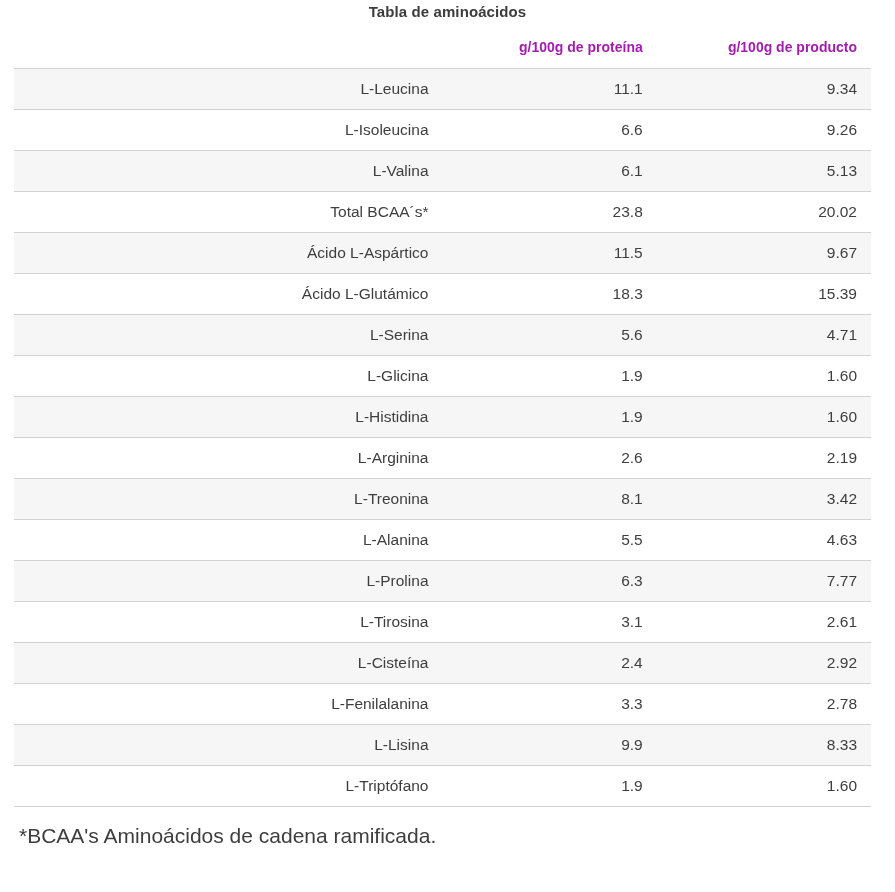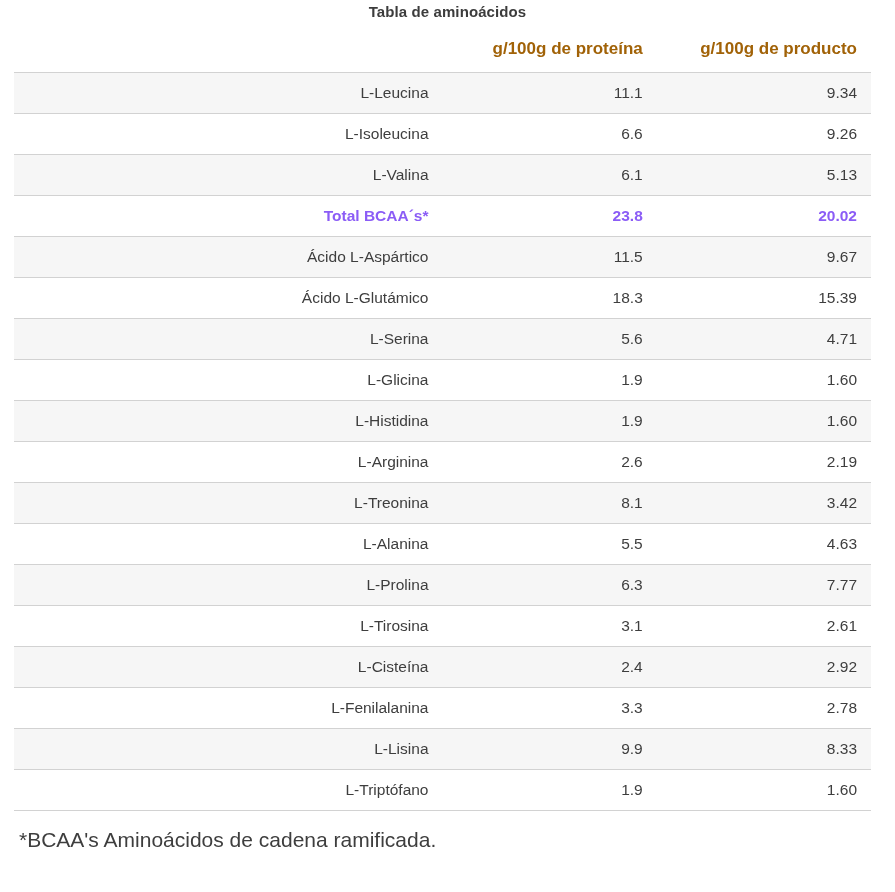--- a/index.html
+++ b/index.html
@@ -33,23 +33,23 @@
     table-layout: fixed;
     margin-left: 14px;
     margin-top: 0;
     width: 857px;
     font-size: 15.5px;
     color: #3e3e3e;
   }
   table.amino-table col.c-name { width: 50%; }
   table.amino-table col.c-num  { width: 25%; }
   th {
-    font-size: 17px;
+    font-size: 14px;
     font-weight: bold;
-    color: #a16207;
+    color: #a21caf;
     text-align: right;
     padding: 19px 14px 13px 14px;
     border-bottom: 1px solid #d2d2d2;
     white-space: nowrap;
   }
   th.name-head {
     text-align: left;
     padding-left: 16px;
   }
   tbody tr {
@@ -65,22 +65,22 @@
     white-space: nowrap;
   }
   td.name-cell {
     text-align: right;
     padding-left: 16px;
   }
   td.num-cell {
     text-align: right;
   }
   tr.total-row td {
-    font-weight: bold;
-    color: #8b5cf6;
+    font-weight: normal;
+    color: #404040;
   }
   .footnote {
     margin: 4px;
     margin-left: 19px;
     padding-top: 13px;
     font-size: 21px;
     color: #3e3e3e;
   }
 </style>
 </head>

